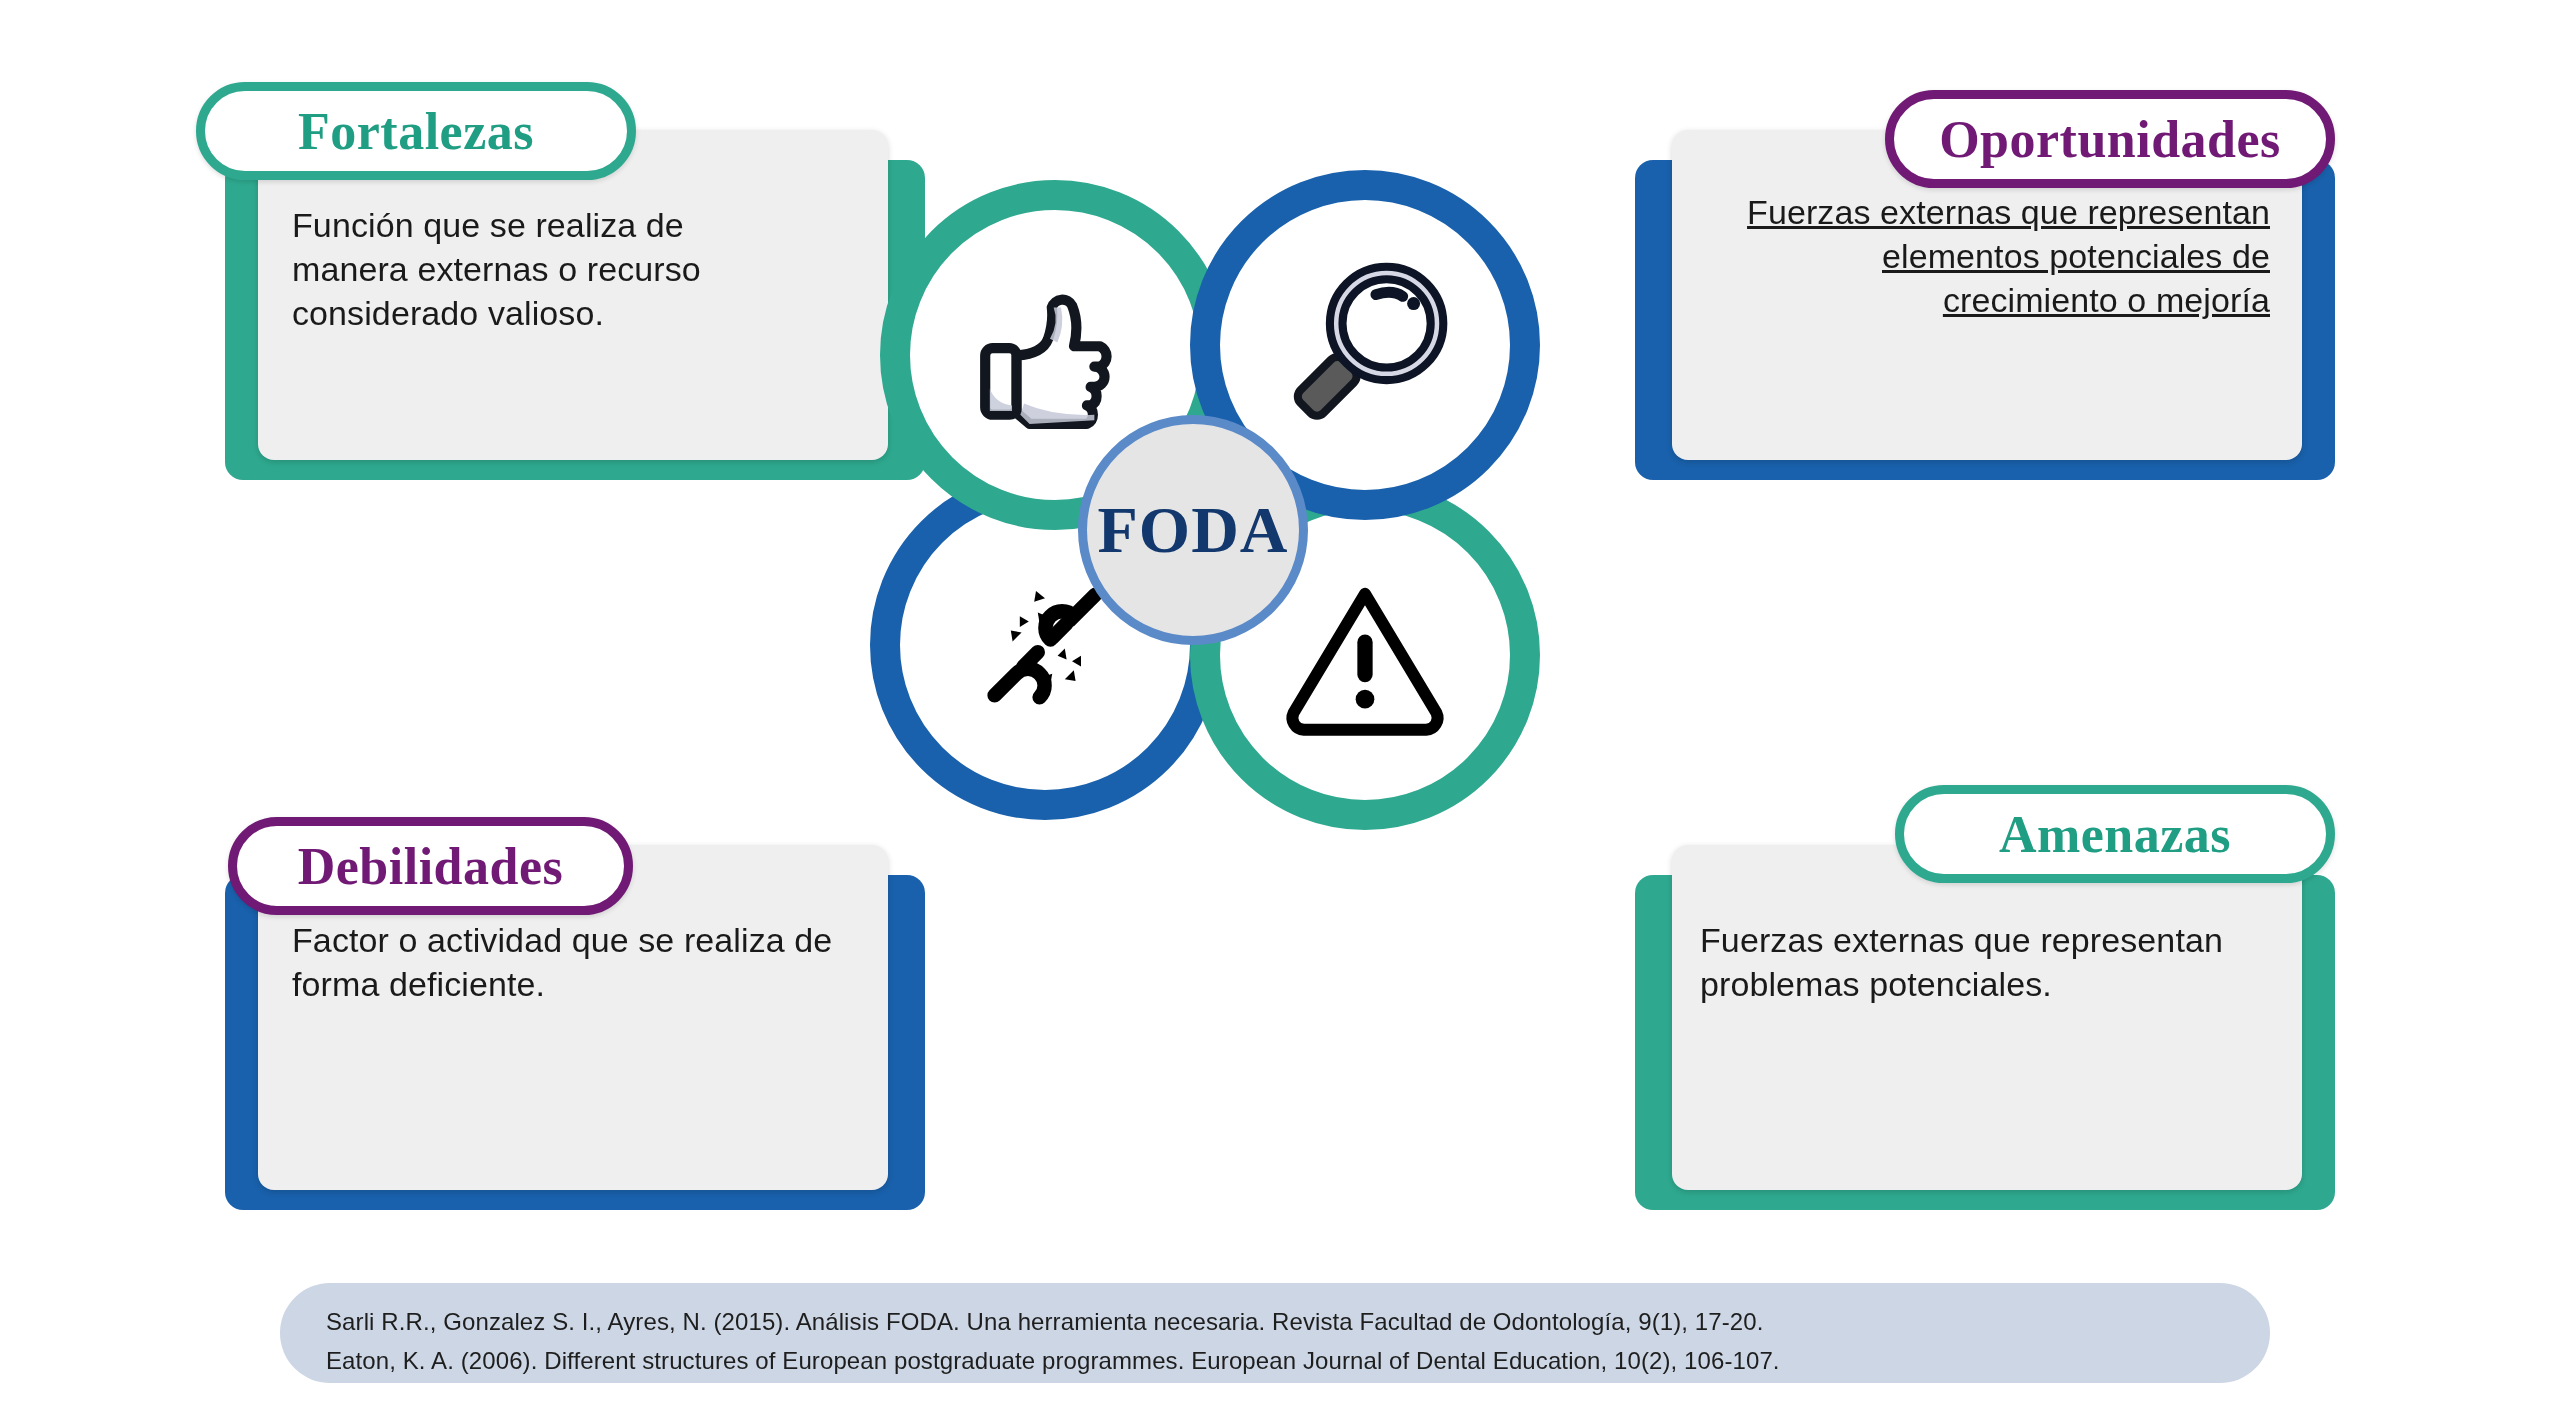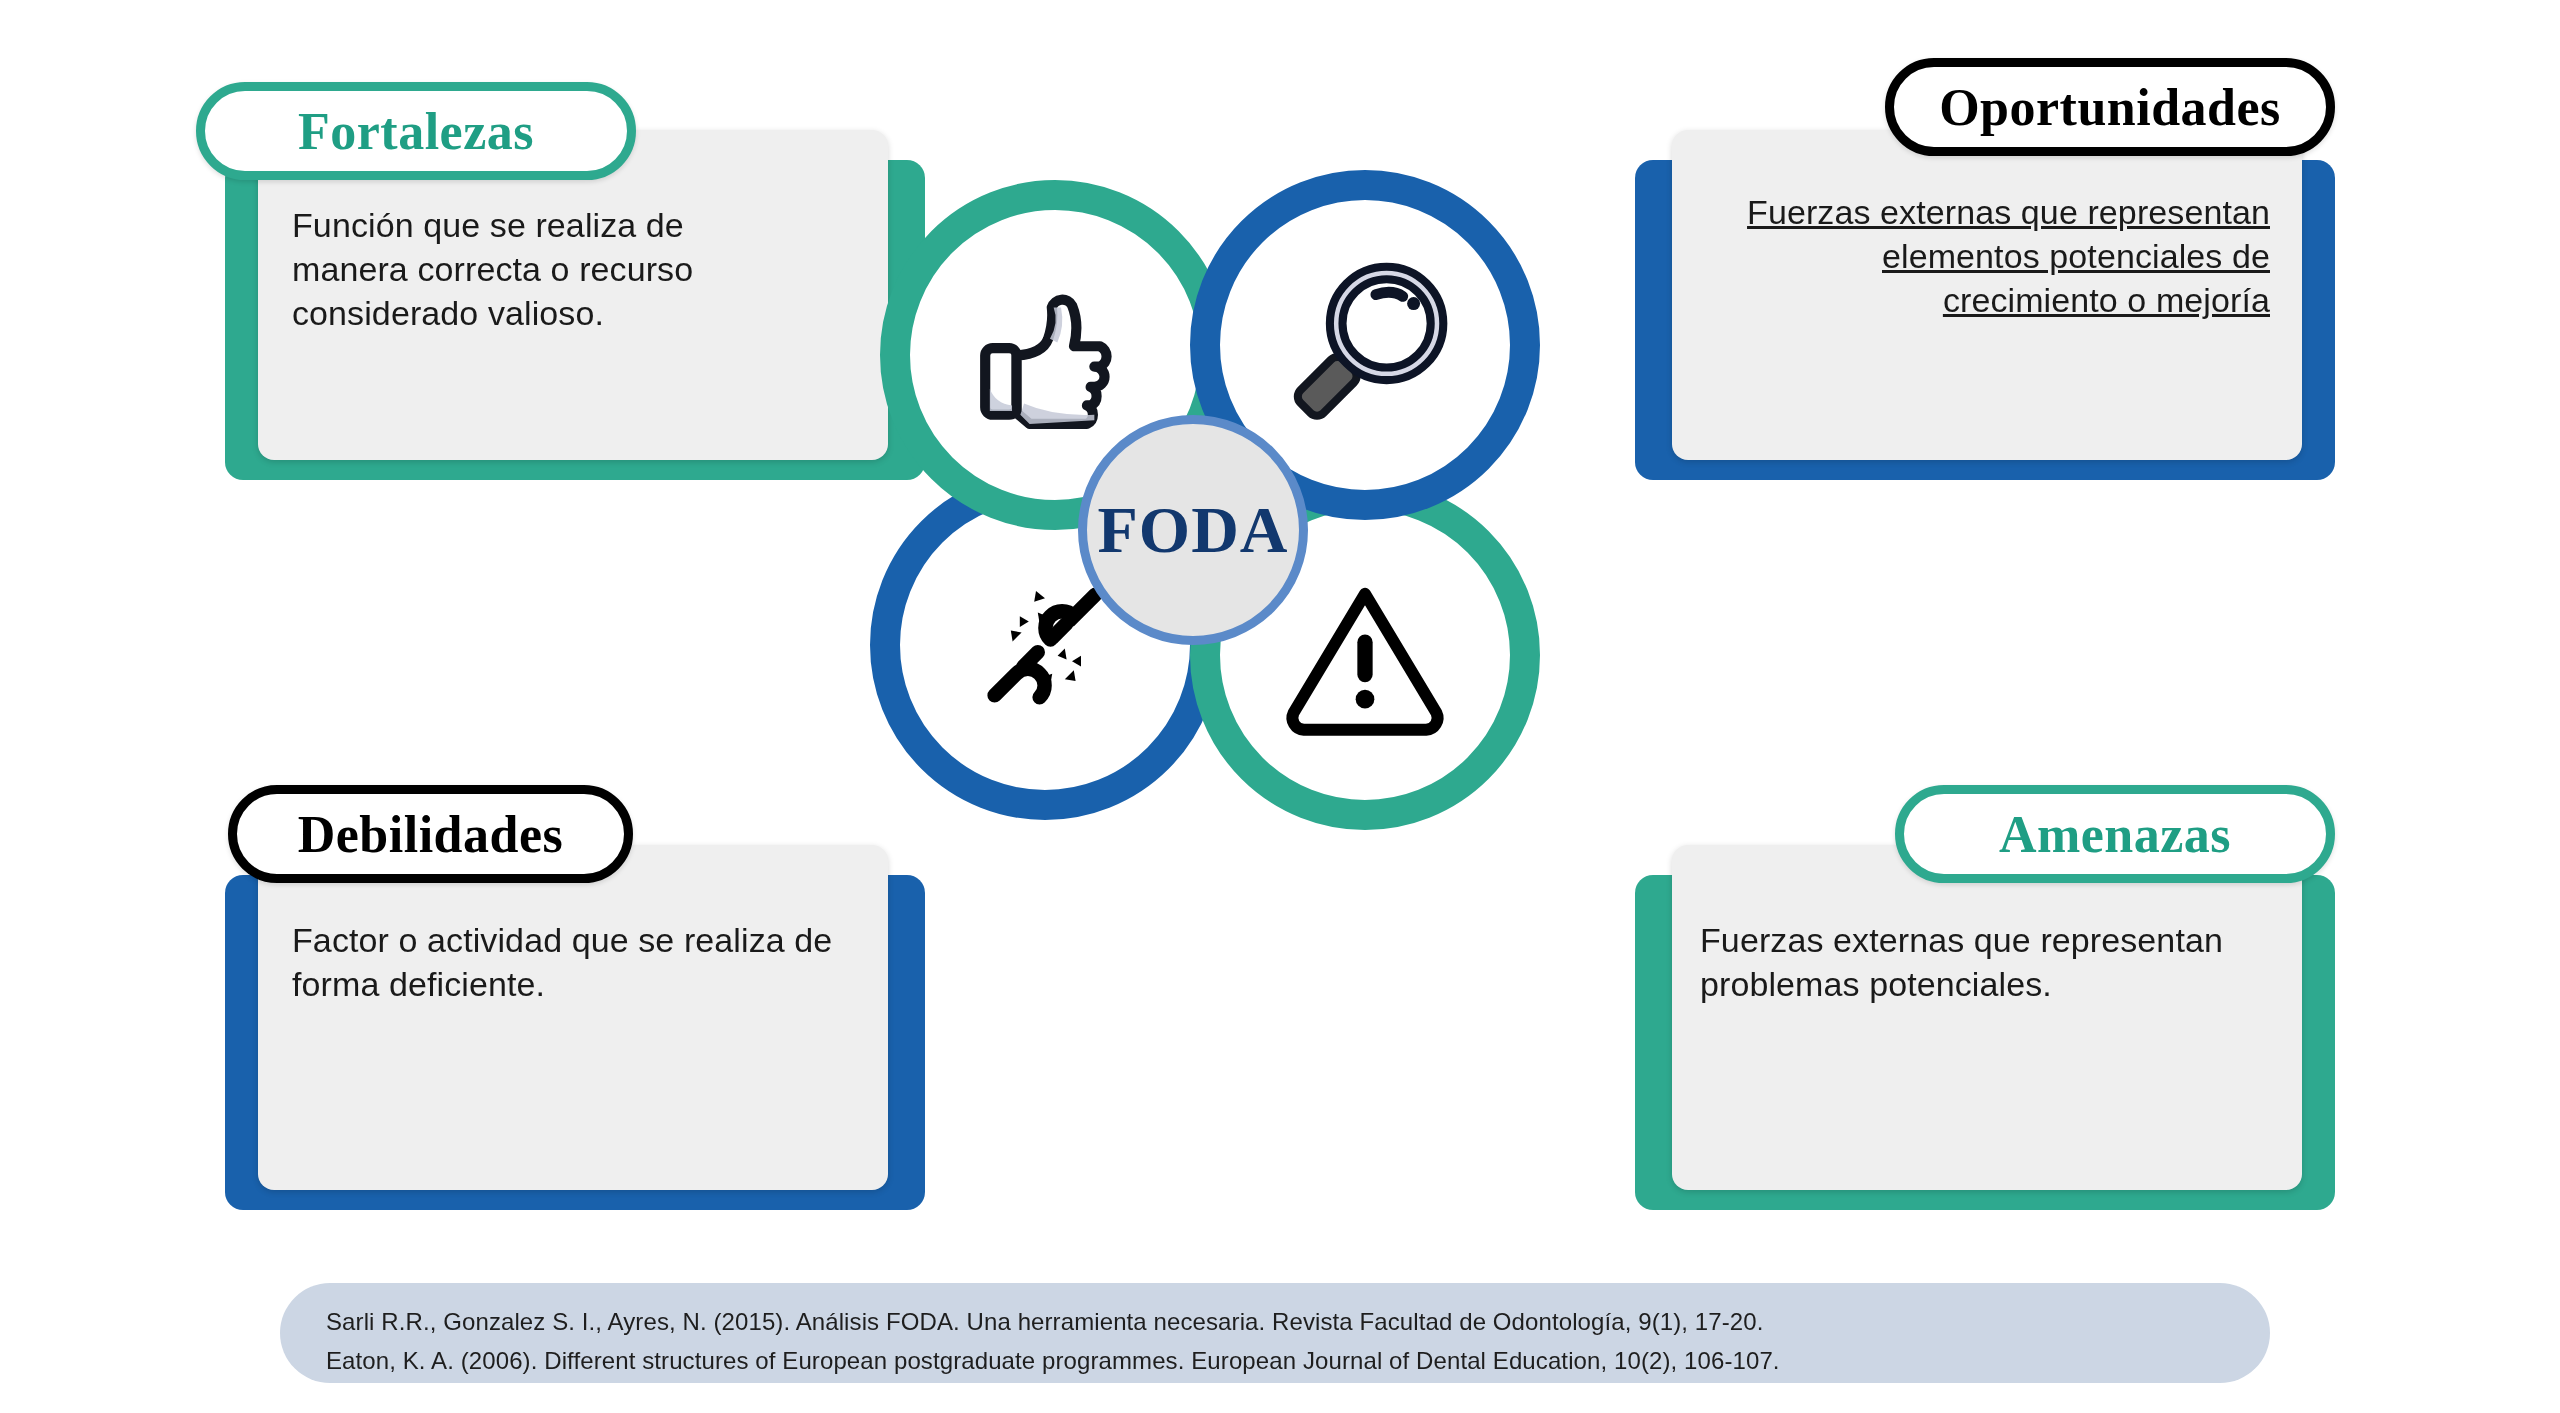--- a/index.html
+++ b/index.html
@@ -29,21 +29,21 @@
     font-family:"Liberation Serif", serif; font-weight:bold;
     font-size:52px; letter-spacing:.5px; white-space:nowrap;
     box-shadow:0 2px 5px rgba(0,0,0,.13);
   }
 
   
   .t-teal .card-tab   { background:#2ea98f; }
   .t-teal .pill       { border:9px solid #2ea98f; color:#1f9e84; }
   
   .t-blue .card-tab   { background:#1961ac; }
-  .t-blue .pill       { border:9px solid #000000; color:#000000; }
+  .t-blue .pill       { border:9px solid #701a75; color:#701a75;margin-top:32px; }
 
   
   .cluster { position:absolute; left:860px; top:170px; width:840px; height:830px; }
   .ring {
     position:absolute; border-radius:50%; background:#ffffff;
     display:flex; align-items:center; justify-content:center;
   }
   .ring-tl { left:20px;  top:10px;  width:350px; height:350px; border:30px solid #2ea98f; }
   .ring-tr { left:330px; top:0px;   width:350px; height:350px; border:30px solid #1961ac; }
   .ring-bl { left:10px;  top:300px; width:350px; height:350px; border:30px solid #1961ac; }
@@ -69,21 +69,21 @@
   }
 </style>
 </head>
 <body>
 
 <div class="stage">
 
   <div class="card t-teal">
     <div class="card-tab" style="left:225px; top:160px; width:700px; height:320px;"></div>
     <div class="card-panel" style="left:258px; top:130px; width:630px; height:330px;"></div>
-    <div class="card-body" style="left:292px; top:203px; width:470px; text-align:left;">Función que se realiza de manera correcta o recurso considerado valioso.</div>
+    <div class="card-body" style="left:292px; top:203px; width:470px; text-align:left;">Función que se realiza de manera externas o recurso considerado valioso.</div>
     <div class="pill" style="left:196px; top:70px; width:440px; height:98px;margin-top:12px;">Fortalezas</div>
   </div>
 
   <div class="card t-blue">
     <div class="card-tab" style="left:1635px; top:160px; width:700px; height:320px;"></div>
     <div class="card-panel" style="left:1672px; top:130px; width:630px; height:330px;"></div>
     <div class="card-body" style="left:1700px; top:190px; width:570px; text-align:right;text-decoration:underline;">Fuerzas externas que representan elementos potenciales de crecimiento o mejoría</div>
     <div class="pill" style="left:1885px; top:58px; width:450px; height:98px;">Oportunidades</div>
   </div>
 

